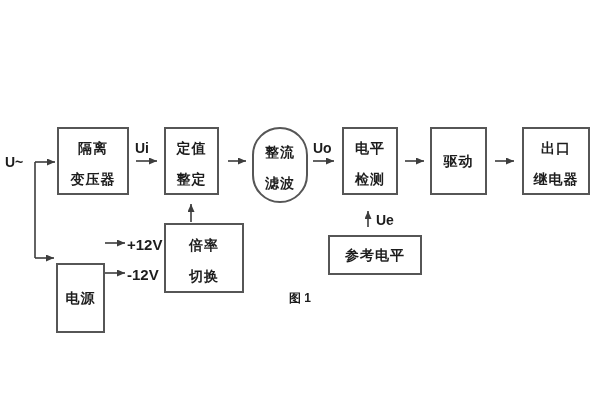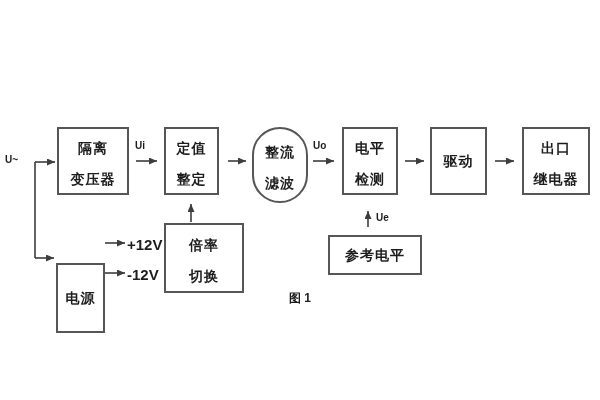--- a/index.html
+++ b/index.html
@@ -26,21 +26,21 @@
     display:flex;flex-direction:column;
     align-items:center;justify-content:center;
     font-size:14px;font-weight:600;
     letter-spacing:1px;
     line-height:31px;
     text-align:center;
   }
   .blk.two{padding-top:5px;}
   .lbl{
     position:absolute;
-    font-size:10px;font-weight:600;
+    font-size:14px;font-weight:600;
     white-space:nowrap;
   }
   .lbl.rail{font-size:15px;}
   .caption{
     position:absolute;left:262px;top:290px;width:76px;
     text-align:center;font-size:12px;font-weight:600;
   }
   svg.wires{position:absolute;left:0;top:0;pointer-events:none;}
 </style>
 </head>

